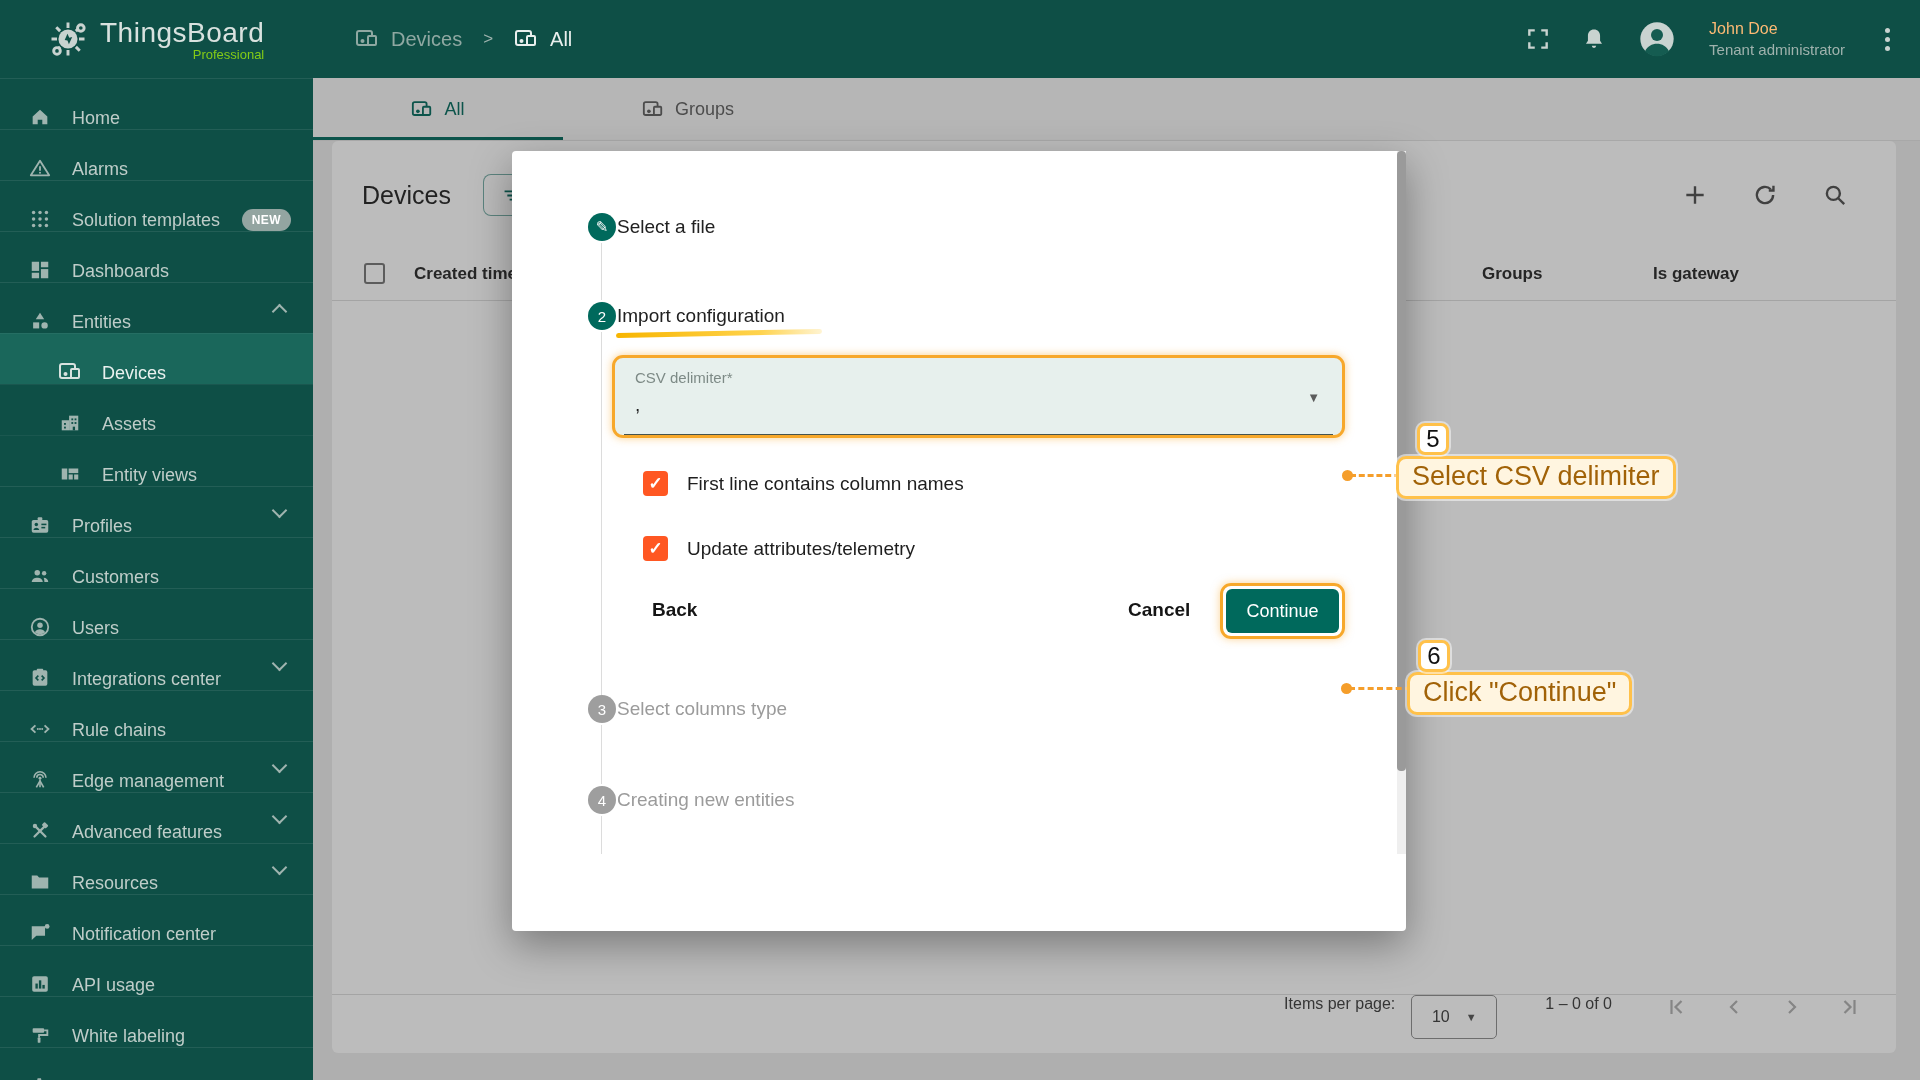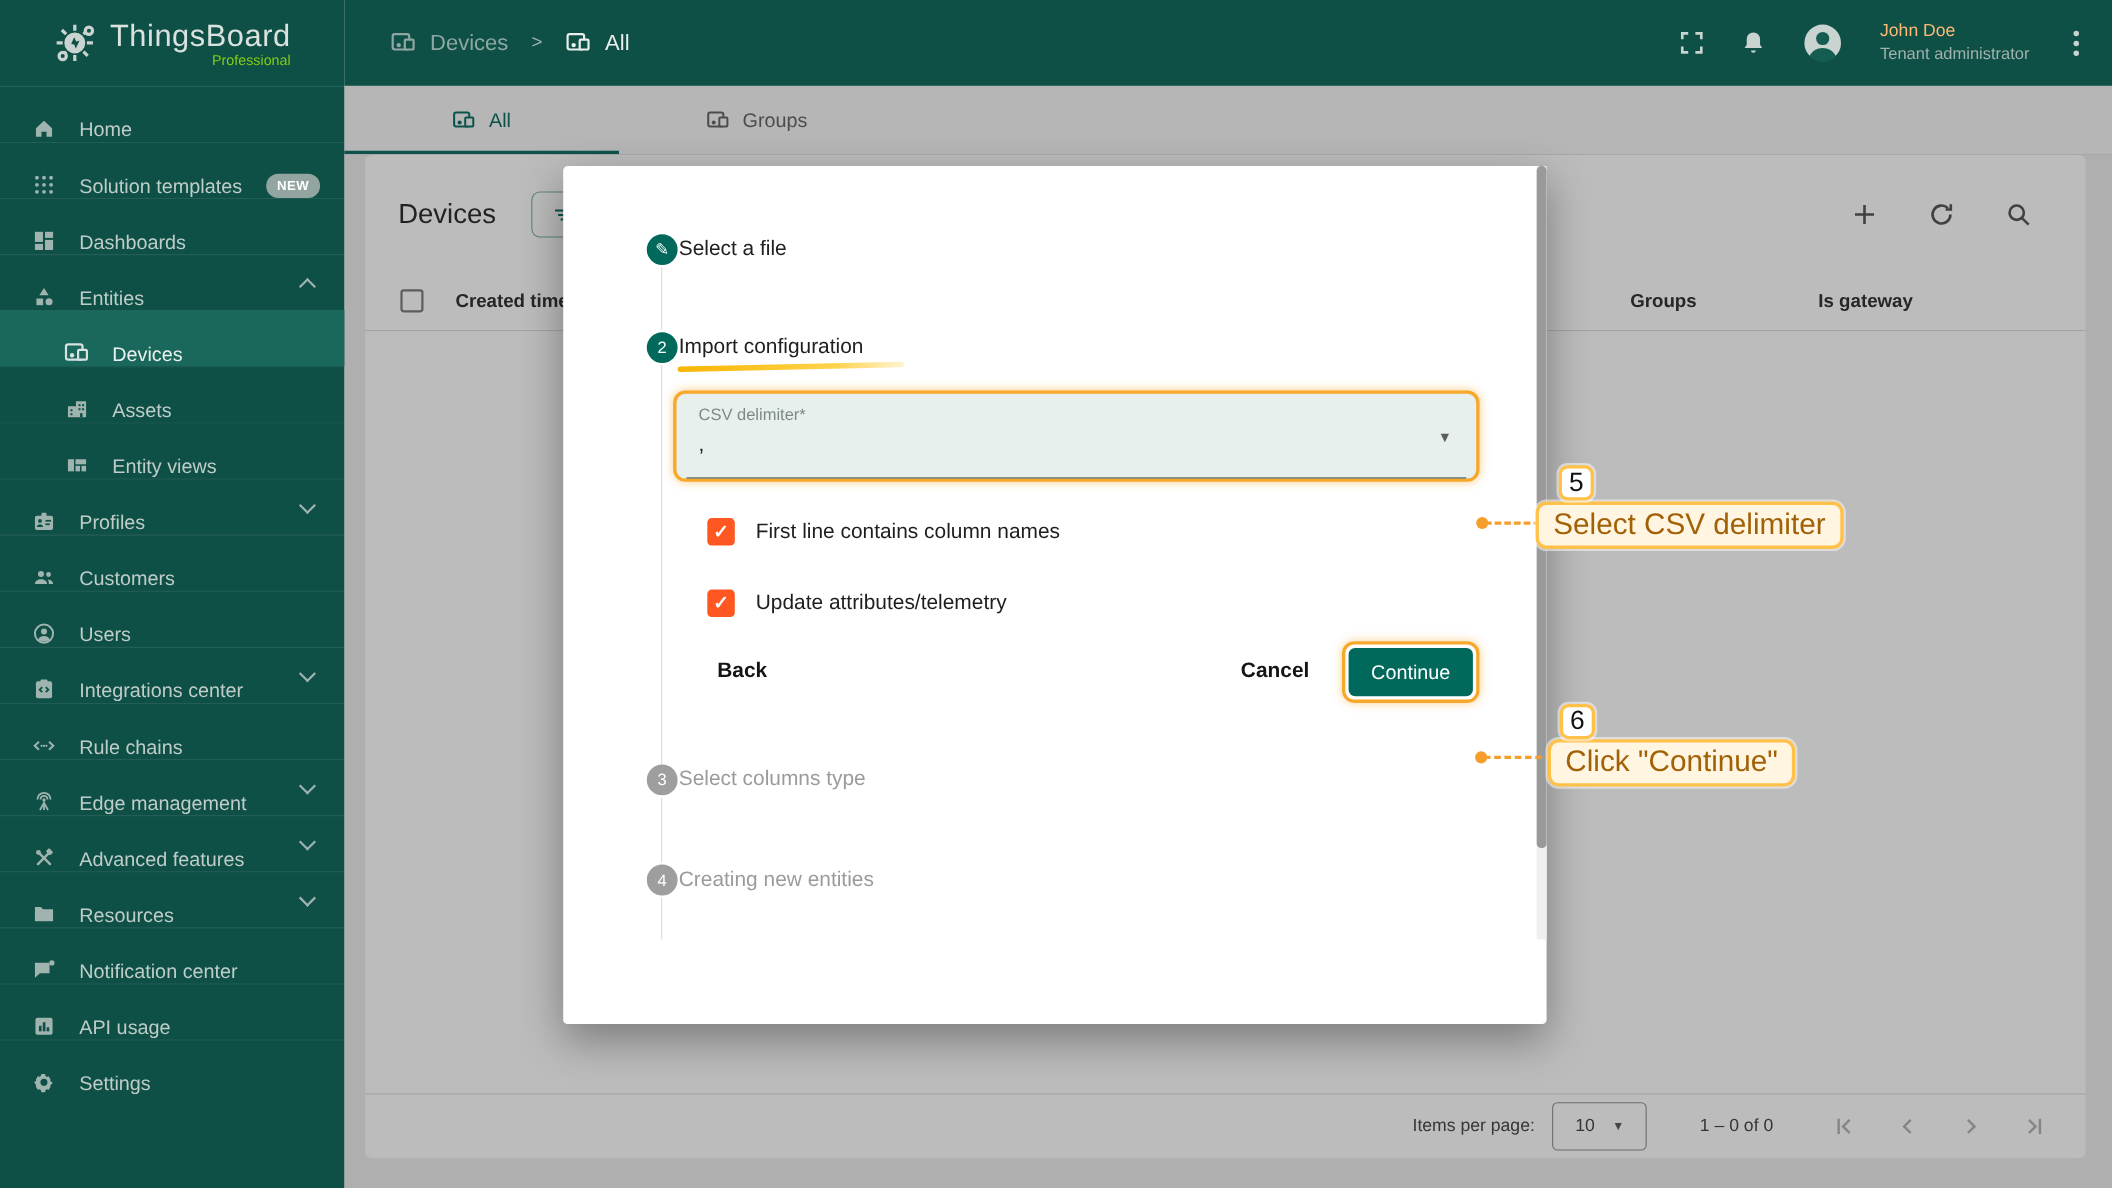--- a/index.html
+++ b/index.html
@@ -45,21 +45,21 @@
   .tab.inactive { color:#5E5E5E; }
   .card { position:absolute; left:19px; right:24px; top:63px; bottom:27px; background:#ffffff; border-radius:6px; }
   .card-toolbar { height:108px; display:flex; align-items:center; padding:0 30px; }
   .page-title { font-size:25px; font-weight:500; color:#212121; }
   .filter-btn { margin-left:32px; width:56px; height:42px; border:1px solid rgba(0,105,92,.55); border-radius:8px; display:flex; align-items:center; justify-content:center; color:#00695C; cursor:pointer; background:#fff; }
   .toolbar-actions { margin-left:auto; display:flex; gap:44px; padding-right:18px; color:#4d4d4d; }
   .toolbar-actions .a-icon { width:26px; height:26px; cursor:pointer; }
   .table-head { position:relative; height:52px; border-bottom:1px solid #dcdcdc; font-size:17px; font-weight:bold; color:#262626; }
   .th-check { position:absolute; left:32px; top:14px; width:21px; height:21px; border:2px solid #757575; border-radius:3px; cursor:pointer; }
   .th-cell { position:absolute; top:15px; }
-  .pagination { position:absolute; left:0; right:0; bottom:0; height:59px; border-top:1px solid #ddd; display:flex; align-items:center; justify-content:flex-end; padding-right:34px; font-size:16px; color:#3c3c3c; }
+  .pagination { position:absolute; left:0; right:0; bottom:0; height:59px; border-top:1px solid #ddd; display:flex; align-items:flex-start; justify-content:flex-end; padding-right:34px; font-size:16px; color:#3c3c3c; }
   .ipp-select { margin-left:16px; width:86px; height:44px; border:1px solid #8d8d8d; border-radius:5px; display:flex; align-items:center; justify-content:center; gap:16px; cursor:pointer; }
   .ipp-caret { font-size:11px; color:#555; }
   .range-label { margin:0 52px 0 48px; }
   .pg-nav { display:flex; gap:34px; color:#b0b0b0; }
   .pg-nav .a-icon { width:24px; height:24px; }
   .content-overlay { position:absolute; inset:0; background:rgba(38,38,38,.31); z-index:10; }
 
   
   .modal { position:absolute; left:512px; top:151px; width:894px; height:780px; background:#fff; border-radius:4px; box-shadow:0 14px 40px rgba(0,0,0,.35); z-index:20; }
   .modal-header { height:77px; background:#00695C; border-radius:4px 4px 0 0; display:flex; align-items:center; padding:0 24px; }
@@ -122,20 +122,30 @@
   <div class="nav-item">
     <span class="nicon">
         <svg viewBox="0 0 24 24" width="22" height="22">
           <path d="M12 4l8 7.5V20h-5.5v-5h-5v5H4v-8.5z" fill="currentColor"></path>
         </svg>
       </span>
     <span>Home</span>
   </div>
   <div class="nav-item">
     <span class="nicon">
+        <svg viewBox="0 0 24 24" width="22" height="22">
+          <path d="M12 4L22 20H2z" fill="none" stroke="currentColor" stroke-width="2" stroke-linejoin="round"></path>
+          <path d="M12 10v5" stroke="currentColor" stroke-width="2"></path>
+          <circle cx="12" cy="17.3" r="1.1" fill="currentColor"></circle>
+        </svg>
+      </span>
+    <span>Alarms</span>
+  </div>
+  <div class="nav-item">
+    <span class="nicon">
         <svg viewBox="0 0 24 24" width="22" height="22" fill="currentColor">
           <g>
             <circle cx="5" cy="5" r="1.9"></circle>
             <circle cx="12" cy="5" r="1.9"></circle>
             <circle cx="19" cy="5" r="1.9"></circle>
             <circle cx="5" cy="12" r="1.9"></circle>
             <circle cx="12" cy="12" r="1.9"></circle>
             <circle cx="19" cy="12" r="1.9"></circle>
             <circle cx="5" cy="19" r="1.9"></circle>
             <circle cx="12" cy="19" r="1.9"></circle>
@@ -333,20 +343,30 @@
             <rect x="10.8" y="8" width="2.6" height="9"></rect>
             <rect x="14.6" y="13" width="2.6" height="4"></rect>
           </g>
         </svg>
       </span>
     <span>API usage</span>
   </div>
   <div class="nav-item">
     <span class="nicon">
         <svg viewBox="0 0 24 24" width="22" height="22">
+          <rect x="4" y="4.5" width="12.5" height="5" rx="1" fill="currentColor"></rect>
+          <path d="M16.5 7h3.5v5h-9v2.5" fill="none" stroke="currentColor" stroke-width="2"></path>
+          <rect x="9.5" y="14.5" width="3" height="6" rx="1" fill="currentColor"></rect>
+        </svg>
+      </span>
+    <span>White labeling</span>
+  </div>
+  <div class="nav-item">
+    <span class="nicon">
+        <svg viewBox="0 0 24 24" width="22" height="22">
           <path d="M12 8.2a3.8 3.8 0 1 0 0 7.6 3.8 3.8 0 0 0 0-7.6zm9 5.3l-2.2 1.7.3 1.5-2 3.4-2.1-.6-1.3 1-.5 2.1h-4l-.5-2.1-1.3-1-2.1.6-2-3.4.3-1.5L1.4 12l2.2-1.7-.3-1.5 2-3.4 2.1.6 1.3-1L9.2 3h4l.5 2.1 1.3 1 2.1-.6 2 3.4-.3 1.5 2.2 1.7z" fill="currentColor" transform="scale(0.92) translate(1,1)"></path>
         </svg>
       </span>
     <span>Settings</span>
   </div>
 </aside>
 
 <header class="topbar">
   <nav class="breadcrumb">
     <span class="bc-first">

